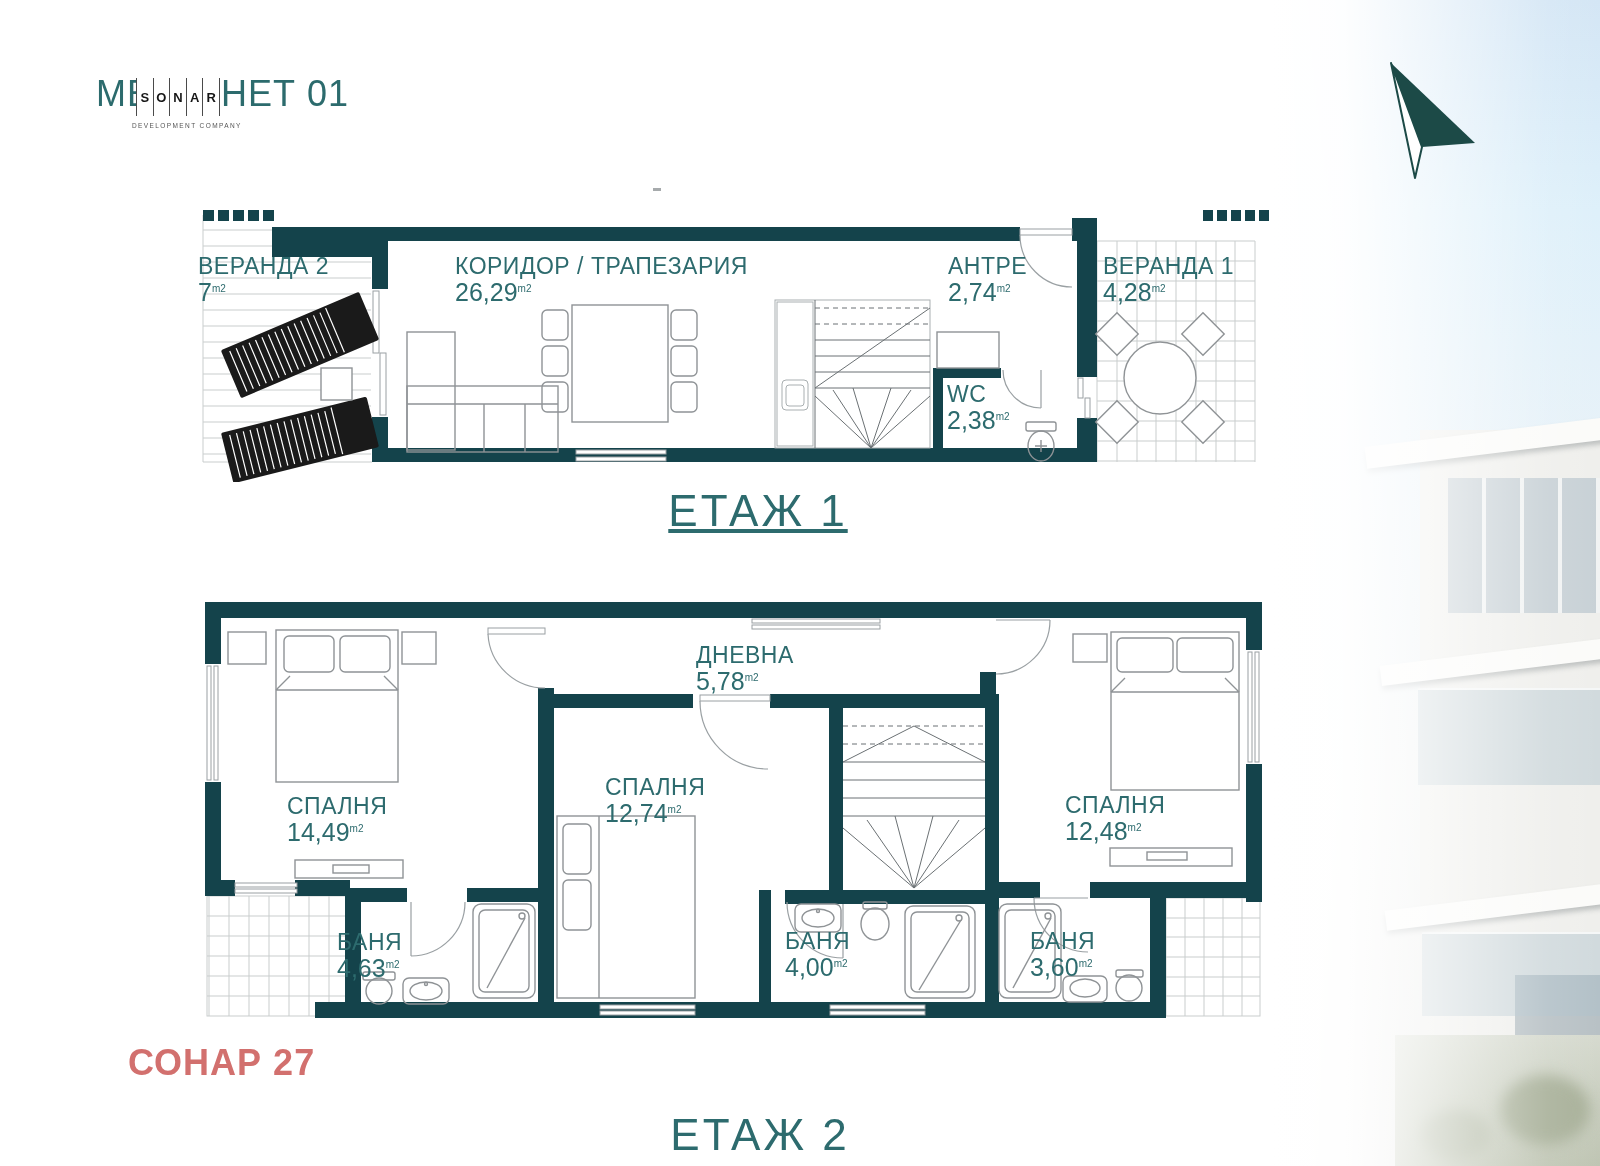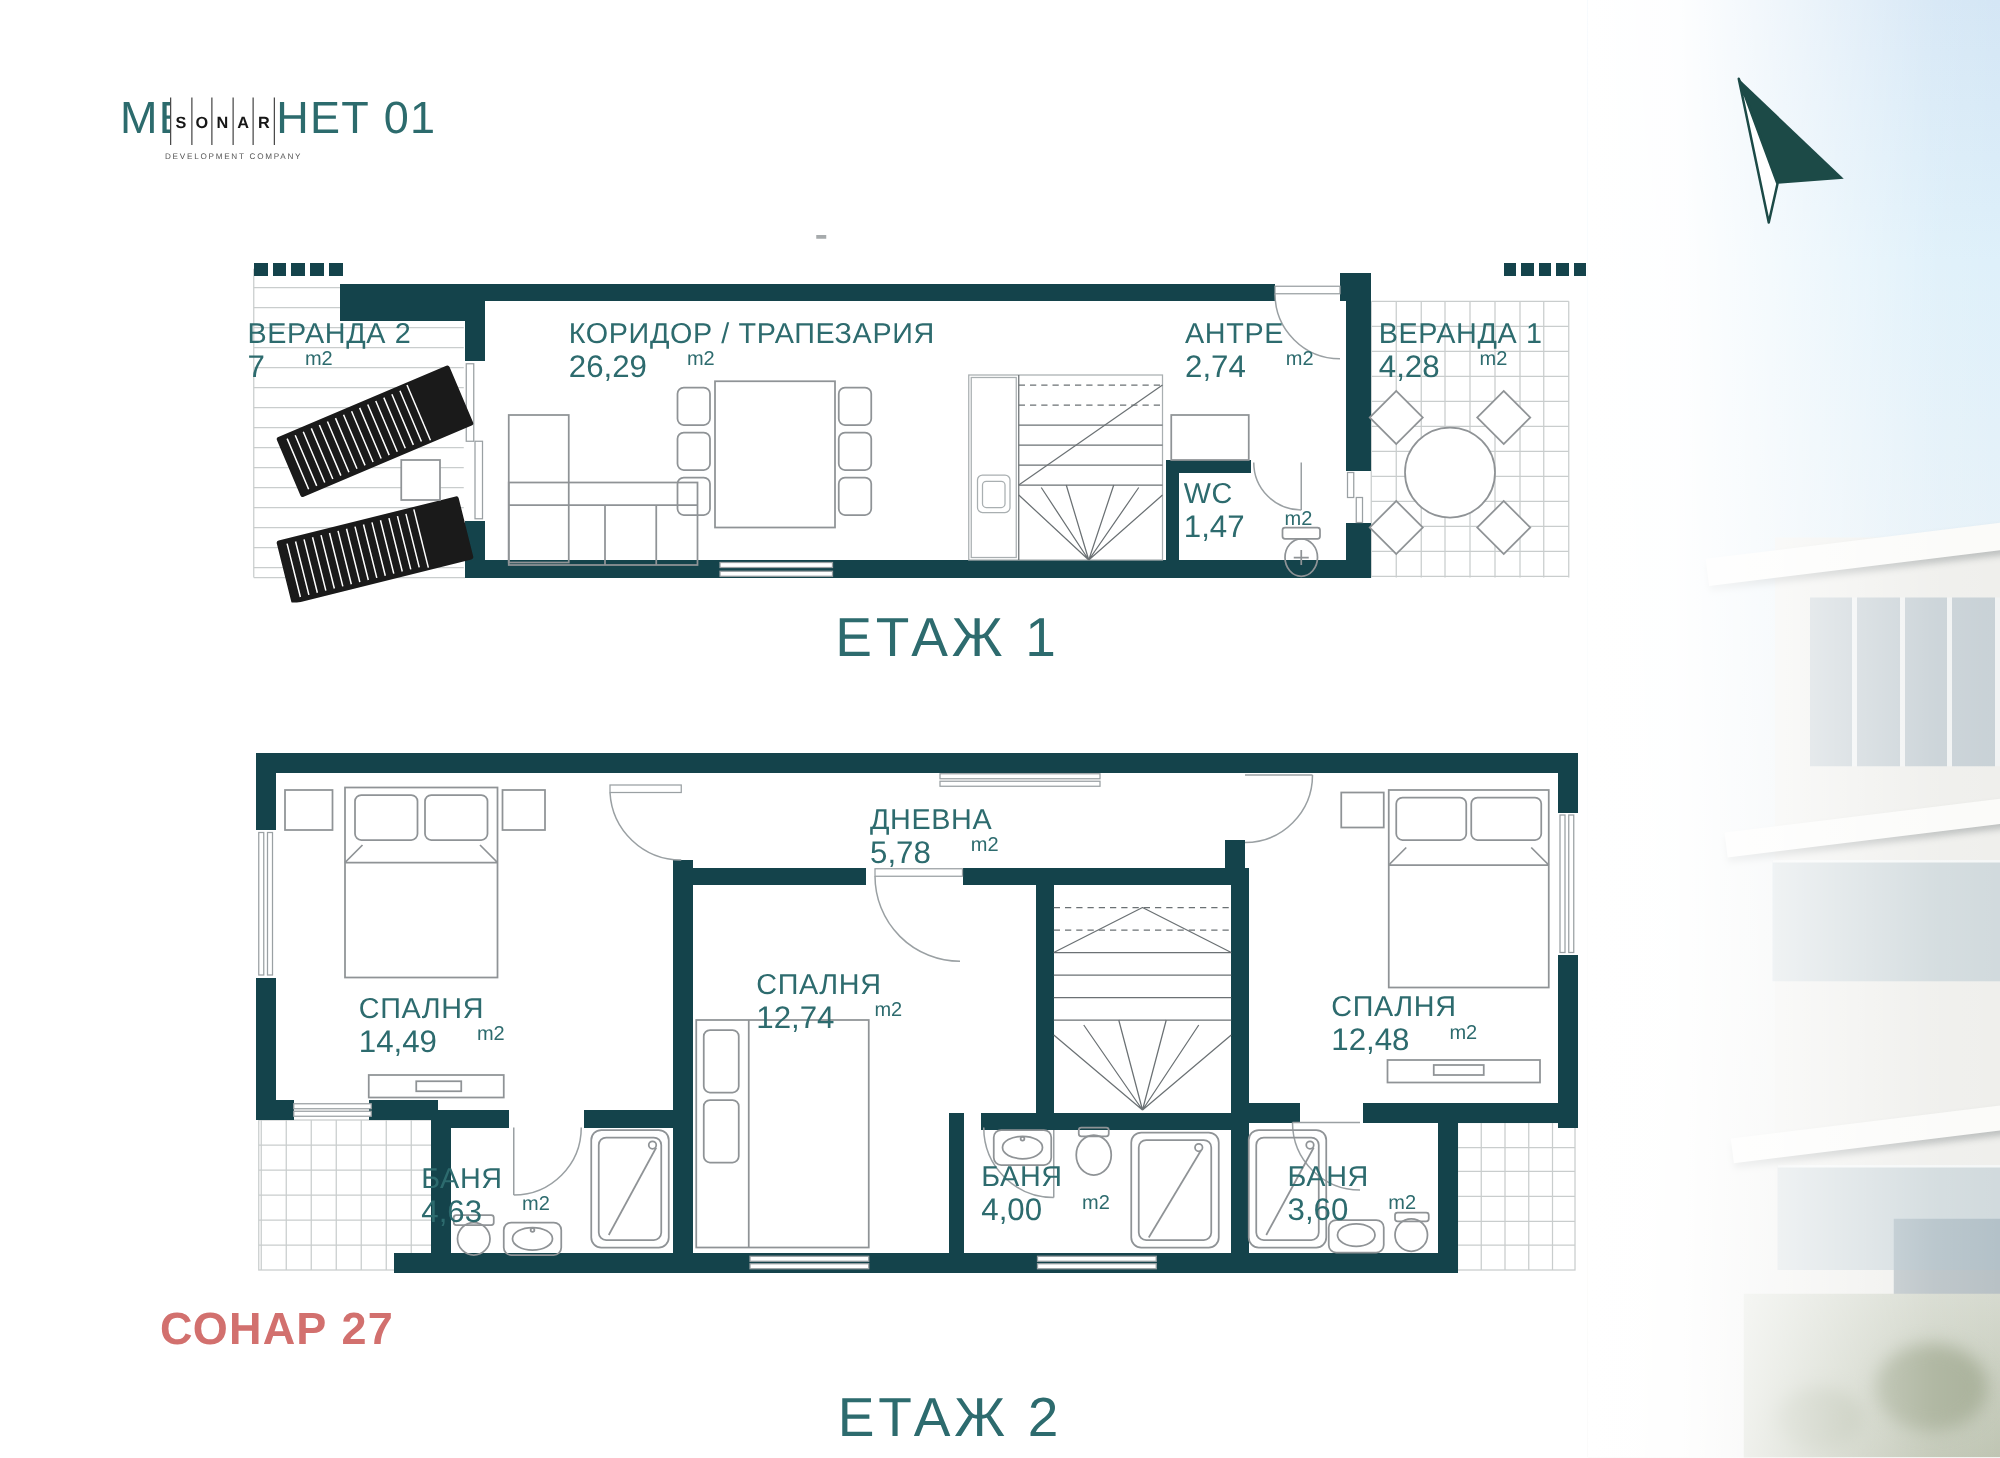--- a/index.html
+++ b/index.html
@@ -48,21 +48,21 @@
   .door{fill:none;stroke:#9aa0a3;stroke-width:1.2;}
   .win{fill:#ffffff;stroke:#9aa0a3;stroke-width:1;}
   .stair{fill:none;stroke:#6b7174;stroke-width:1;}
   .dash{stroke-dasharray:5 4;}
   .slat{stroke:#ffffff;stroke-width:1.2;fill:none;}
 
   
   .room-label{position:absolute;text-align:left;color:#2d6b6e;line-height:1.08;}
   .room-name{font-size:23px;letter-spacing:.5px;white-space:nowrap;}
   .room-area{font-size:25px;}
-  .room-area sup{font-size:16px;margin-left:32px;}
+  .room-area sup{font-size:10px;}
   .floor-title{position:absolute;text-align:center;color:#2d6b6e;font-size:44px;font-weight:300;
                letter-spacing:3px;white-space:nowrap;}
   .watermark{position:absolute;color:#d2706e;font-size:36px;font-weight:700;letter-spacing:1px;}
 </style>
 </head>
 <body>
 
 <div class="page">
 
   <div class="photo">
@@ -355,23 +355,23 @@
   <div class="room-label" style="left:948px;top:254px;width:144px;">
     <div class="room-name">АНТРЕ</div>
     <div class="room-area"><span>2,74</span><sup>m2</sup></div>
   </div>
   <div class="room-label" style="left:1103px;top:254px;width:164px;">
     <div class="room-name">ВЕРАНДА 1</div>
     <div class="room-area"><span>4,28</span><sup>m2</sup></div>
   </div>
   <div class="room-label" style="left:947px;top:382px;width:140px;">
     <div class="room-name">WC</div>
-    <div class="room-area"><span>1,47</span><sup>m2</sup></div>
-  </div>
-  <div class="floor-title" style="left:628px;top:486px;width:260px;">ЕТАЖ 1</div>
+    <div class="room-area"><span>2,38</span><sup>m2</sup></div>
+  </div>
+  <div class="floor-title" style="left:628px;top:486px;width:260px;text-decoration:underline;">ЕТАЖ 1</div>
 
   <div class="room-label" style="left:696px;top:643px;width:180px;">
     <div class="room-name">ДНЕВНА</div>
     <div class="room-area"><span>5,78</span><sup>m2</sup></div>
   </div>
   <div class="room-label" style="left:287px;top:794px;width:190px;">
     <div class="room-name">СПАЛНЯ</div>
     <div class="room-area"><span>14,49</span><sup>m2</sup></div>
   </div>
   <div class="room-label" style="left:605px;top:775px;width:190px;">

